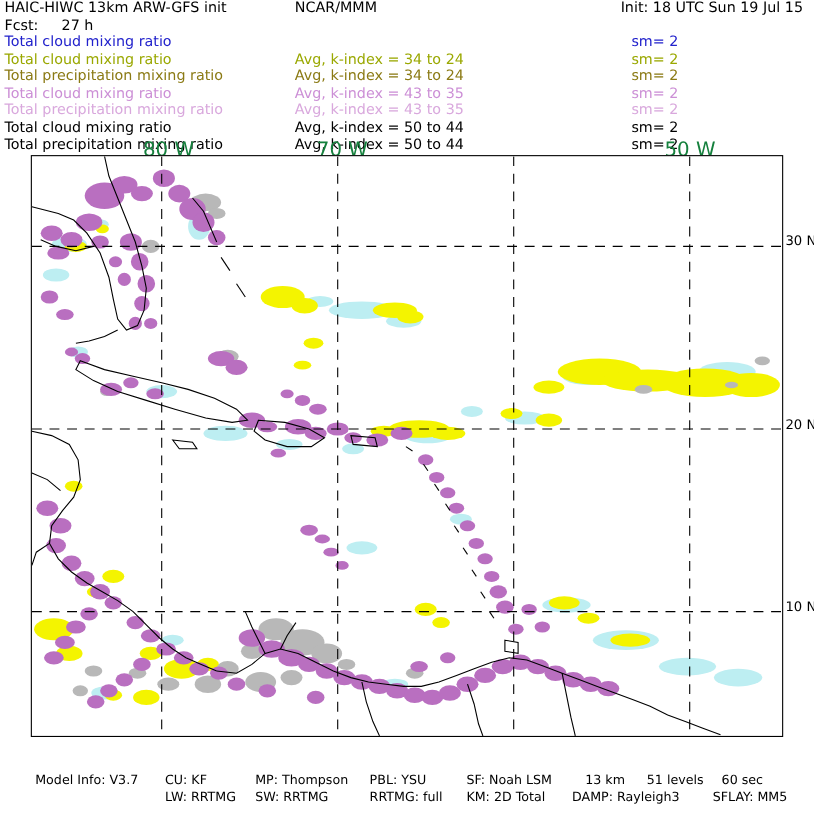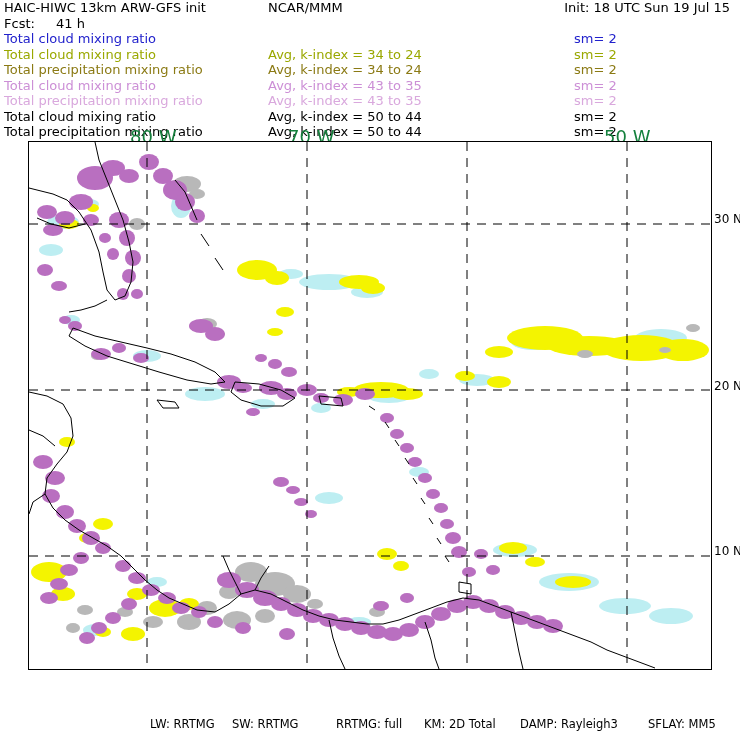--- a/index.html
+++ b/index.html
@@ -116,21 +116,21 @@
   <div class="hdr">
 
     <div class="hdr-row">
       <span class="hdr-col-a">HAIC-HIWC 13km ARW-GFS init</span>
       <span class="hdr-col-b">NCAR/MMM</span>
       <span class="hdr-right">Init: 18 UTC Sun 19 Jul 15</span>
     </div>
 
     <div class="hdr-row">
       <span class="hdr-col-a">Fcst:</span>
-      <span style="position:absolute;left:56px;">41 h</span>
+      <span style="position:absolute;left:56px;">27 h</span>
     </div>
 
     <div class="hdr-row" style="color:#2222cc">
       <span class="hdr-col-a">Total cloud mixing ratio</span>
       <span class="hdr-col-c" style="left:574px;">sm= 2</span>
     </div>
 
     <div class="hdr-row" style="color:#9aa800">
       <span class="hdr-col-a">Total cloud mixing ratio</span>
       <span class="hdr-col-b">Avg, k-index =  34 to  24</span>
@@ -439,20 +439,30 @@
         <line x1="118" y1="0" x2="118" y2="527"></line>
         <line x1="278" y1="0" x2="278" y2="527"></line>
         <line x1="438" y1="0" x2="438" y2="527"></line>
         <line x1="598" y1="0" x2="598" y2="527"></line>
       </g>
     </svg>
   </div>
 
   <div class="footer">
     <div class="footer-row">
+      <span class="f1">Model Info: V3.7</span>
+      <span class="f2">CU: KF</span>
+      <span class="f3">MP: Thompson</span>
+      <span class="f4">PBL: YSU</span>
+      <span class="f5">SF: Noah LSM</span>
+      <span class="f6">13 km</span>
+      <span class="f7">51 levels</span>
+      <span class="f8">60 sec</span>
+    </div>
+    <div class="footer-row">
       <span class="f2">LW: RRTMG</span>
       <span class="f3">SW: RRTMG</span>
       <span class="f4">RRTMG: full</span>
       <span class="f5">KM: 2D Total</span>
       <span class="f6" style="left:520px;">DAMP: Rayleigh3</span>
       <span class="f8" style="left:648px;">SFLAY: MM5</span>
     </div>
   </div>
 
 </div>

